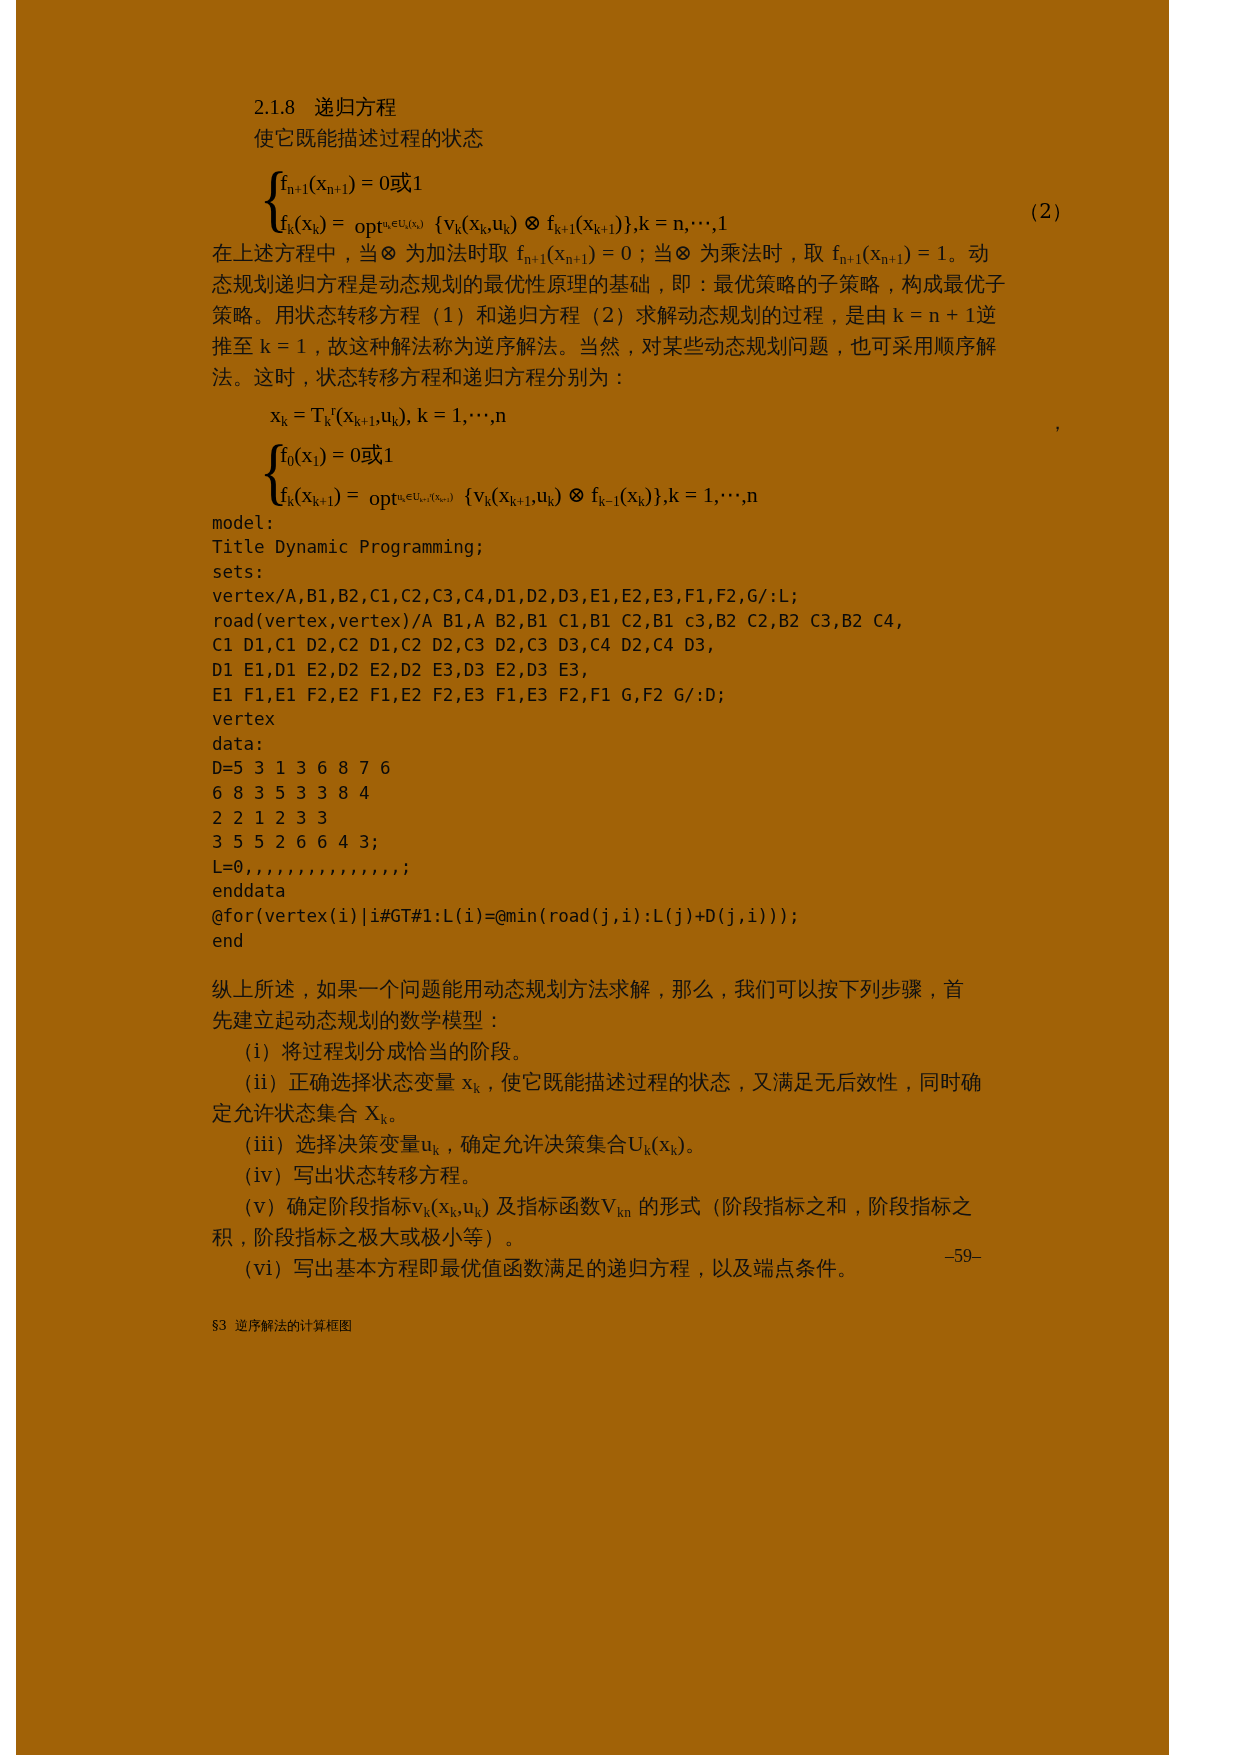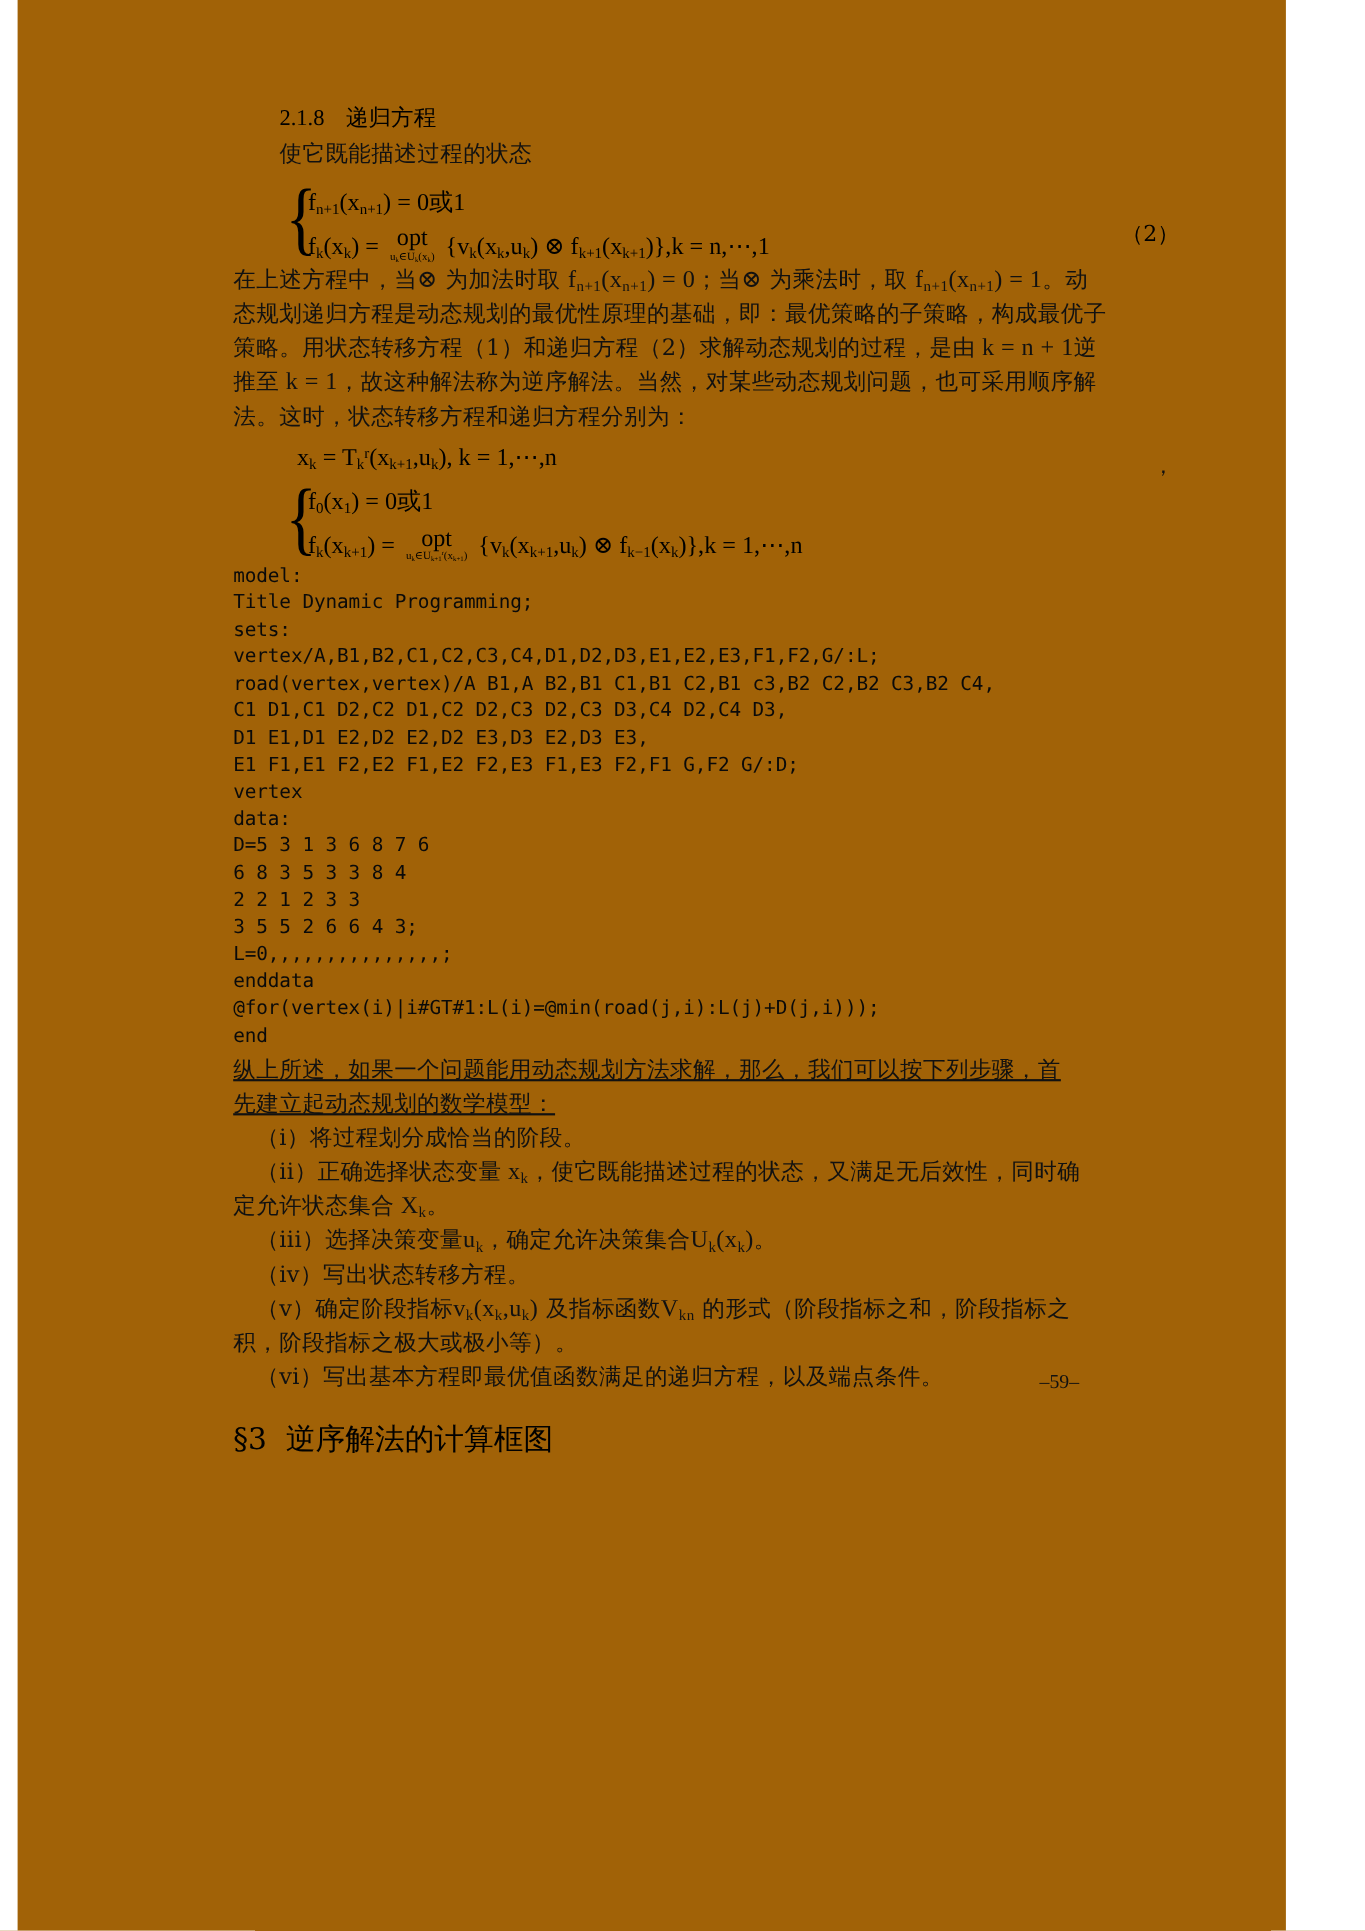--- a/index.html
+++ b/index.html
@@ -40,21 +40,21 @@
   .indent1 { padding-left: 42px; }
   .heading {
     font-family: "DejaVu Serif", "Liberation Serif", serif;
     font-size: 20.5px;
     line-height: 31px;
     padding-left: 42px;
   }
   .heading .num { font-family: "Liberation Serif", serif; }
   .sec-head {
     font-family: "DejaVu Serif", "Liberation Serif", serif;
-    font-size: 27px;
+    font-size: 13px;
     line-height: 31px;
     padding-left: 0px;
     margin-top: 26px;
   }
 
   
   .math {
     font-family: "Liberation Serif", "DejaVu Serif", serif;
     font-size: 22px;
     line-height: 1.25;
@@ -84,21 +84,21 @@
   }
   .eqline {
     height: 36px;
     display: flex;
     align-items: flex-end;
     white-space: nowrap;
   }
   .eqline2 { height: 40px; }
   .optwrap {
     display: inline-flex;
-    flex-direction: column;
+    flex-direction: row;
     align-items: center;
     vertical-align: bottom;
     margin: 0 10px;
     position: relative;
     top: 3px;
   }
   .optword { font-size: 22px; }
   .optsub {
     font-size: 10px;
     margin-top: -2px;
@@ -216,21 +216,21 @@
 <span>data:</span>
 <span>D=5 3 1 3 6 8 7 6</span>
 <span>6 8 3 5 3 3 8 4</span>
 <span>2 2 1 2 3 3</span>
 <span>3 5 5 2 6 6 4 3;</span>
 <span>L=0,,,,,,,,,,,,,,,;</span>
 <span>enddata</span>
 <span>@for(vertex(i)|i#GT#1:L(i)=@min(road(j,i):L(j)+D(j,i)));</span>
 <span>end</span></div>
 
-    <div class="cn" style="margin-top:3px;text-decoration:underline;">
+    <div class="cn" style="margin-top:21px;">
       <div>纵上所述，如果一个问题能用动态规划方法求解，那么，我们可以按下列步骤，首</div>
       <div>先建立起动态规划的数学模型：</div>
     </div>
 
     <div class="cn">
       <div>　<span>（i）</span><span>将过程划分成恰当的阶段。</span></div>
     </div>
 
     <div class="cn">
       <div>　<span>（ii）</span>正确选择状态变量<span class="math"> x<sub>k</sub></span>，使它既能描述过程的状态，又满足无后效性，同时确</div>

